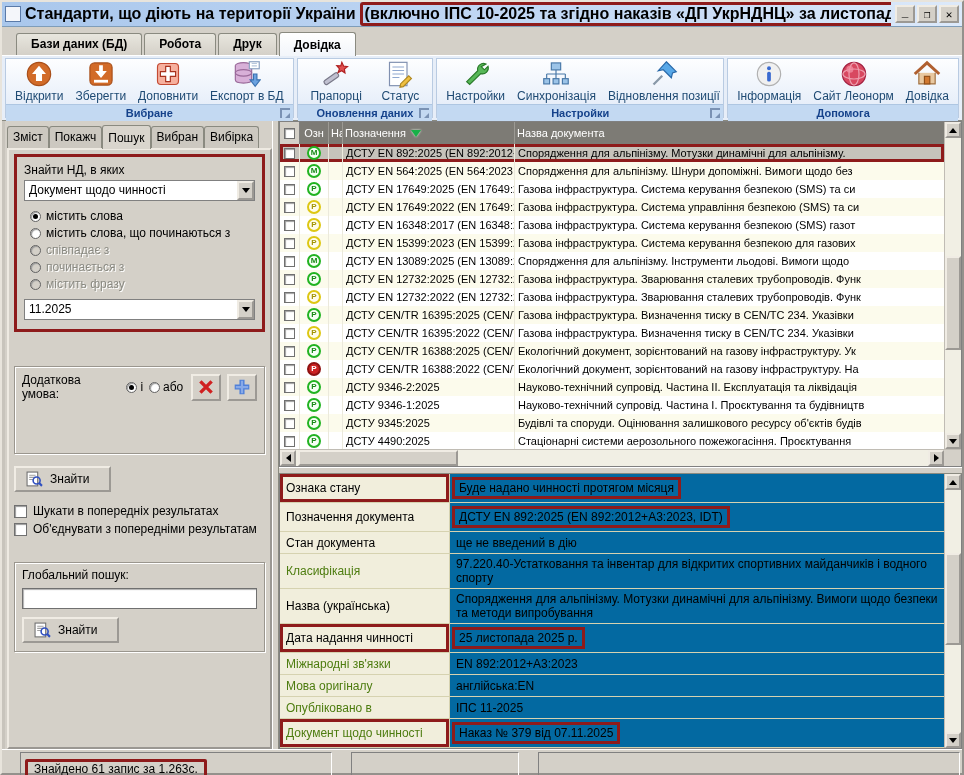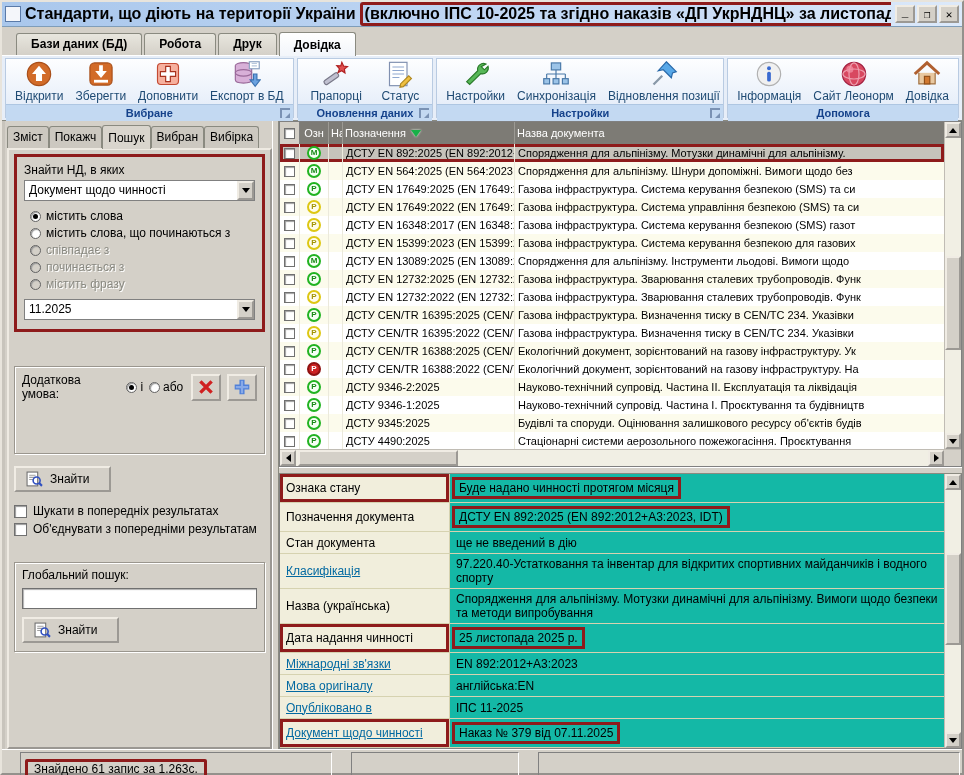--- a/index.html
+++ b/index.html
@@ -120,24 +120,24 @@
   .htrack { flex:1; position:relative; }
   .hthumb { position:absolute; top:0; height:100%; left:2px; width:160px; background:#d4d0c8; border:2px outset #f0ece4; }
   .corner { width:17px; flex:0 0 17px; background:#d4d0c8; }
 
   
   .details { flex:1; display:flex; overflow:hidden; border:1px solid #808080; border-top:none; background:#fffce9; }
   .drows { flex:1; display:flex; flex-direction:column; overflow:hidden; }
   .drow { display:flex; border-bottom:1px solid #d6d2b0; min-height:22px; }
   .dlabel { width:170px; flex:0 0 170px; background:#f1eedc; border-right:1px solid #d6d2b0; padding:3px 6px; display:flex; align-items:center; }
   .dlabel.hl { box-shadow:inset 0 0 0 3px #8e1b1b; }
-  .dvalue { flex:1; padding:3px 6px; display:flex; align-items:center; background:#14b8a6; }
+  .dvalue { flex:1; padding:3px 6px; display:flex; align-items:center; background:#0369a1; }
   .dvx { display:inline-block; }
   .dvx.hlv { border:3px solid #8e1b1b; padding:1px 4px; margin-left:-4px; }
-  .dlabel-text.link { color:#0369a1; text-decoration:underline; cursor:pointer; }
+  .dlabel-text.link { color:#4d7c0f; cursor:pointer; }
 
   
   .statusbar { height:24px; flex:0 0 24px; display:flex; gap:3px; padding:2px 2px; background:#d4d0c8; border-top:1px solid #fff; }
   .spanel { border:1px solid; border-color:#808080 #fff #fff #808080; display:flex; align-items:center; padding:16px 4px;margin-left:16px; }
   .sp1 { width:312px; flex:0 0 312px; }
   .sp2 { width:168px; flex:0 0 168px; }
   .sp3 { flex:1; }
   .status-hl { border:3px solid #8e1b1b; border-radius:2px; padding:0 6px; white-space:nowrap; }
 </style>
 </head>

